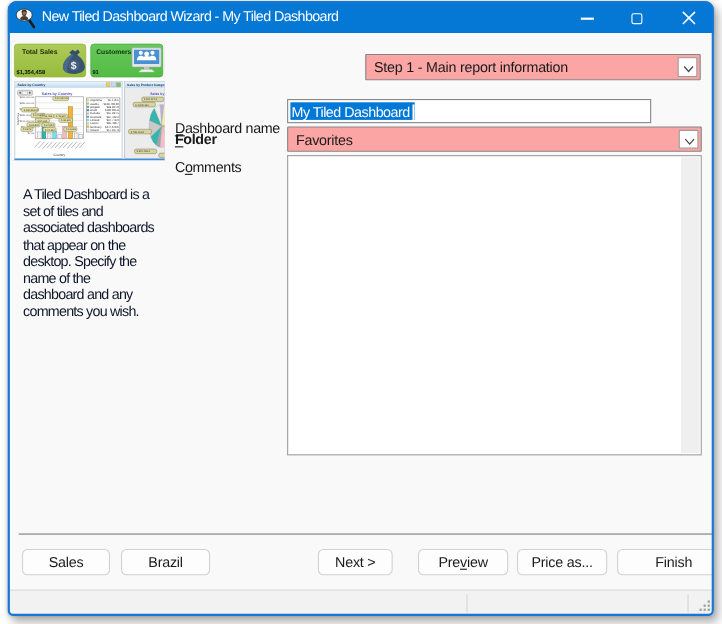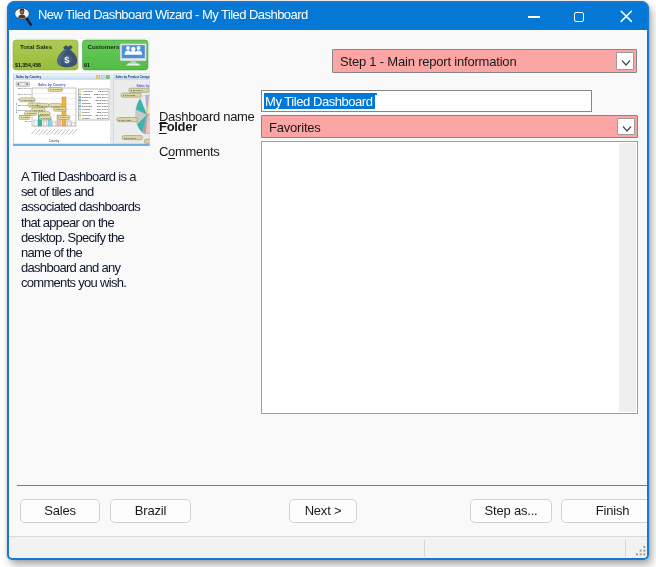--- a/index.html
+++ b/index.html
@@ -302,21 +302,22 @@
 
   <div class="label" style="left:152px;top:143px;">C<u>o</u>mments</div>
   <div class="textarea">
       <div class="scrolltrack"></div>
     </div>
 
   <div class="sep"></div>
   <div class="btn" style="left:13px;width:80px;">Sales</div>
   <div class="btn" style="left:103px;width:81px;">Brazil</div>
   <div class="btn" style="left:282px;width:68px;">Next &gt;</div>
-  <div class="btn" style="left:463px;width:82px;">Step as...</div>
+  <div class="btn" style="left:373px;width:82px;">Pre<u>v</u>iew</div>
+  <div class="btn" style="left:463px;width:82px;">Price as...</div>
   <div class="btn" style="left:554px;width:103px;">Finish</div>
 
   <div class="statusbar">
     <div class="ssep" style="left:417px;"></div>
     <div class="ssep" style="left:618px;"></div>
     <svg style="position:absolute;right:2px;bottom:3px;" width="12" height="12" viewBox="0 0 13 13">
       <g fill="#9d9d9d">
         <rect x="9" y="1" width="2.2" height="2.2"></rect>
         <rect x="5" y="5" width="2.2" height="2.2"></rect>
           <rect x="9" y="5" width="2.2" height="2.2"></rect>

